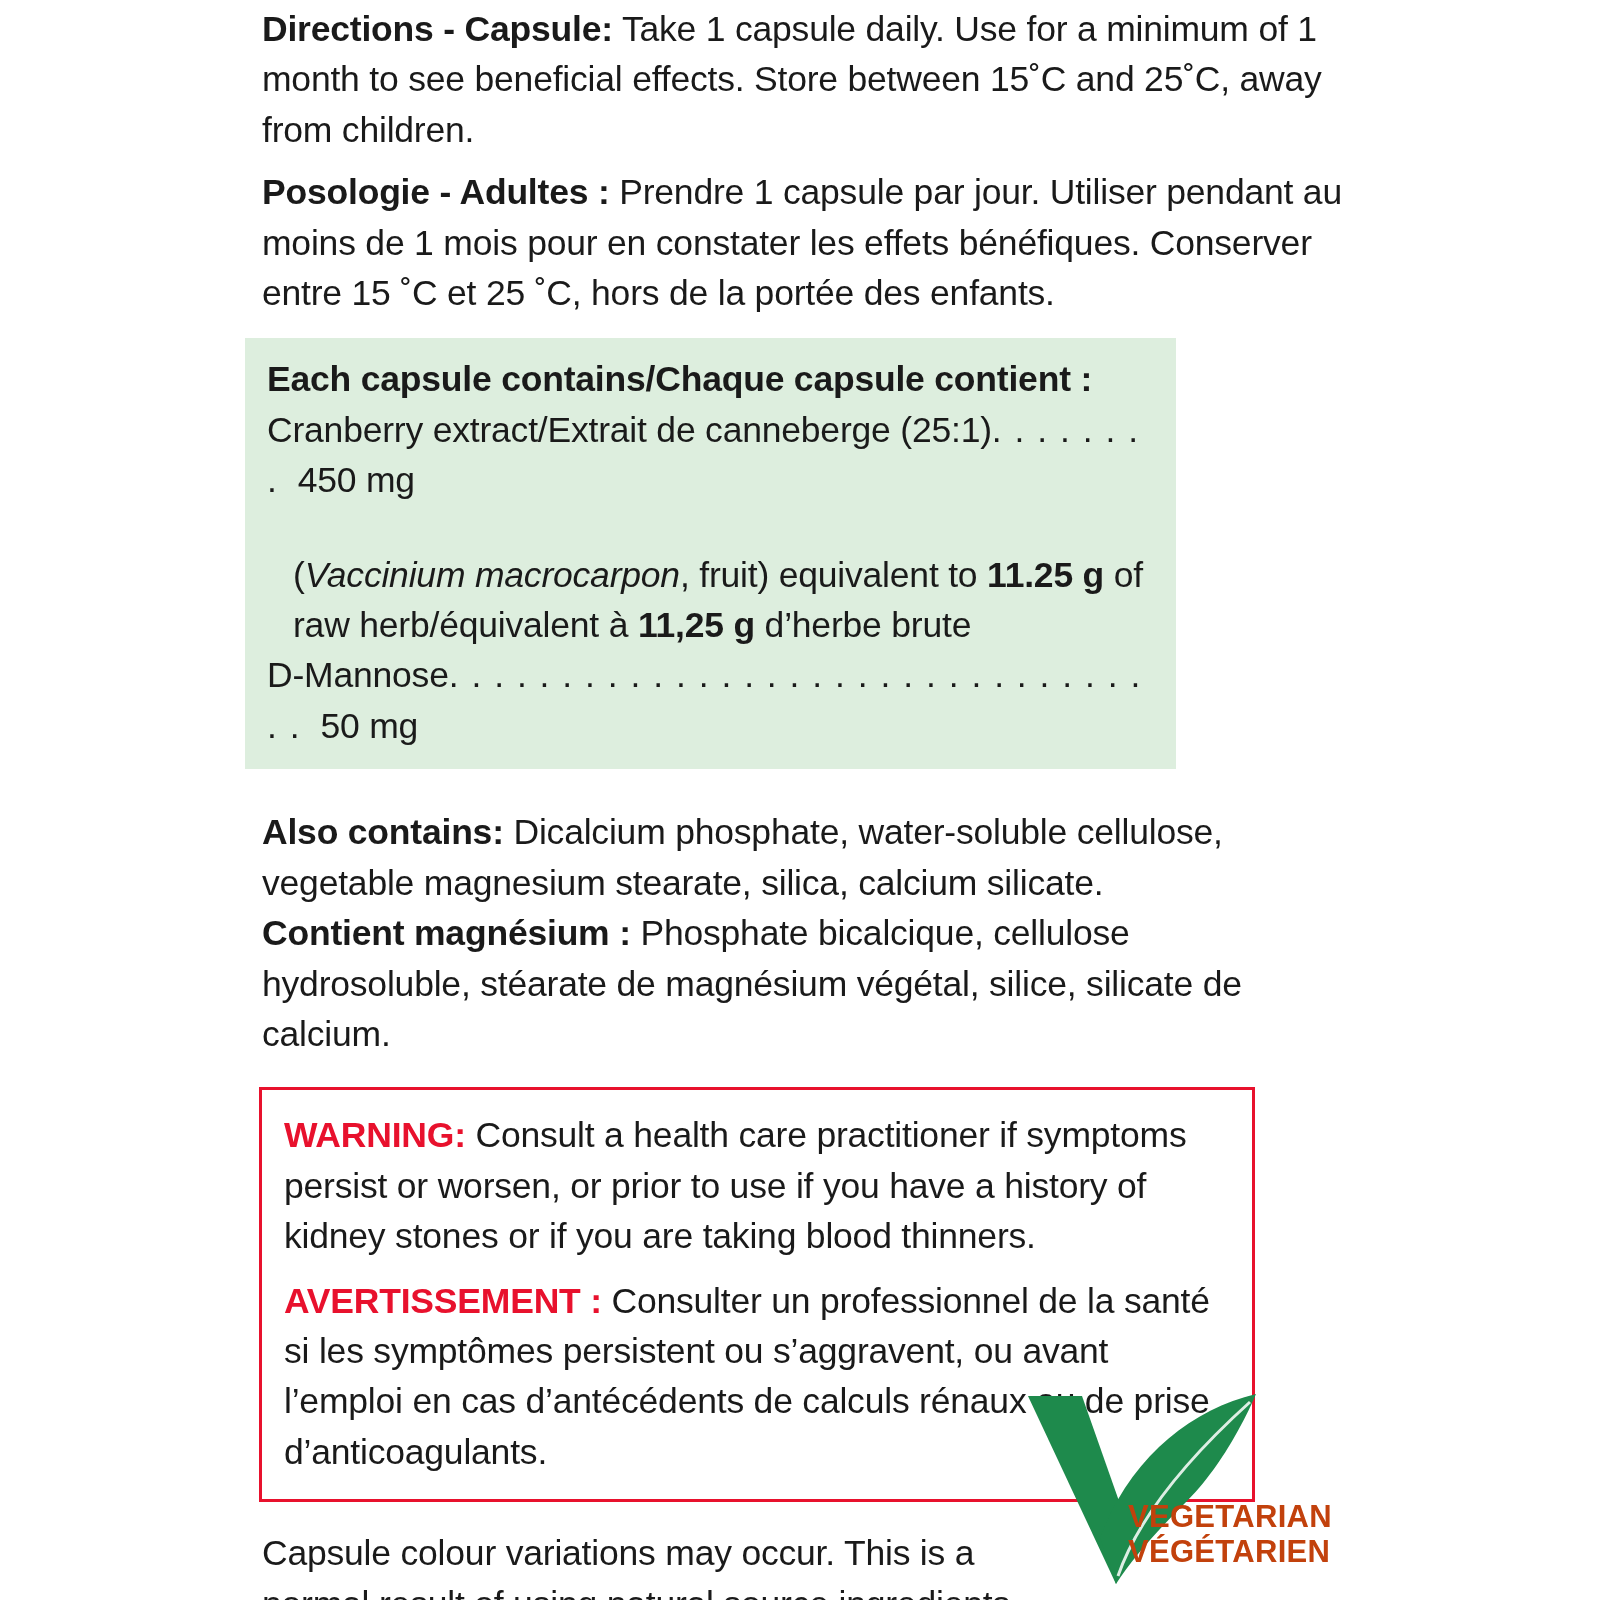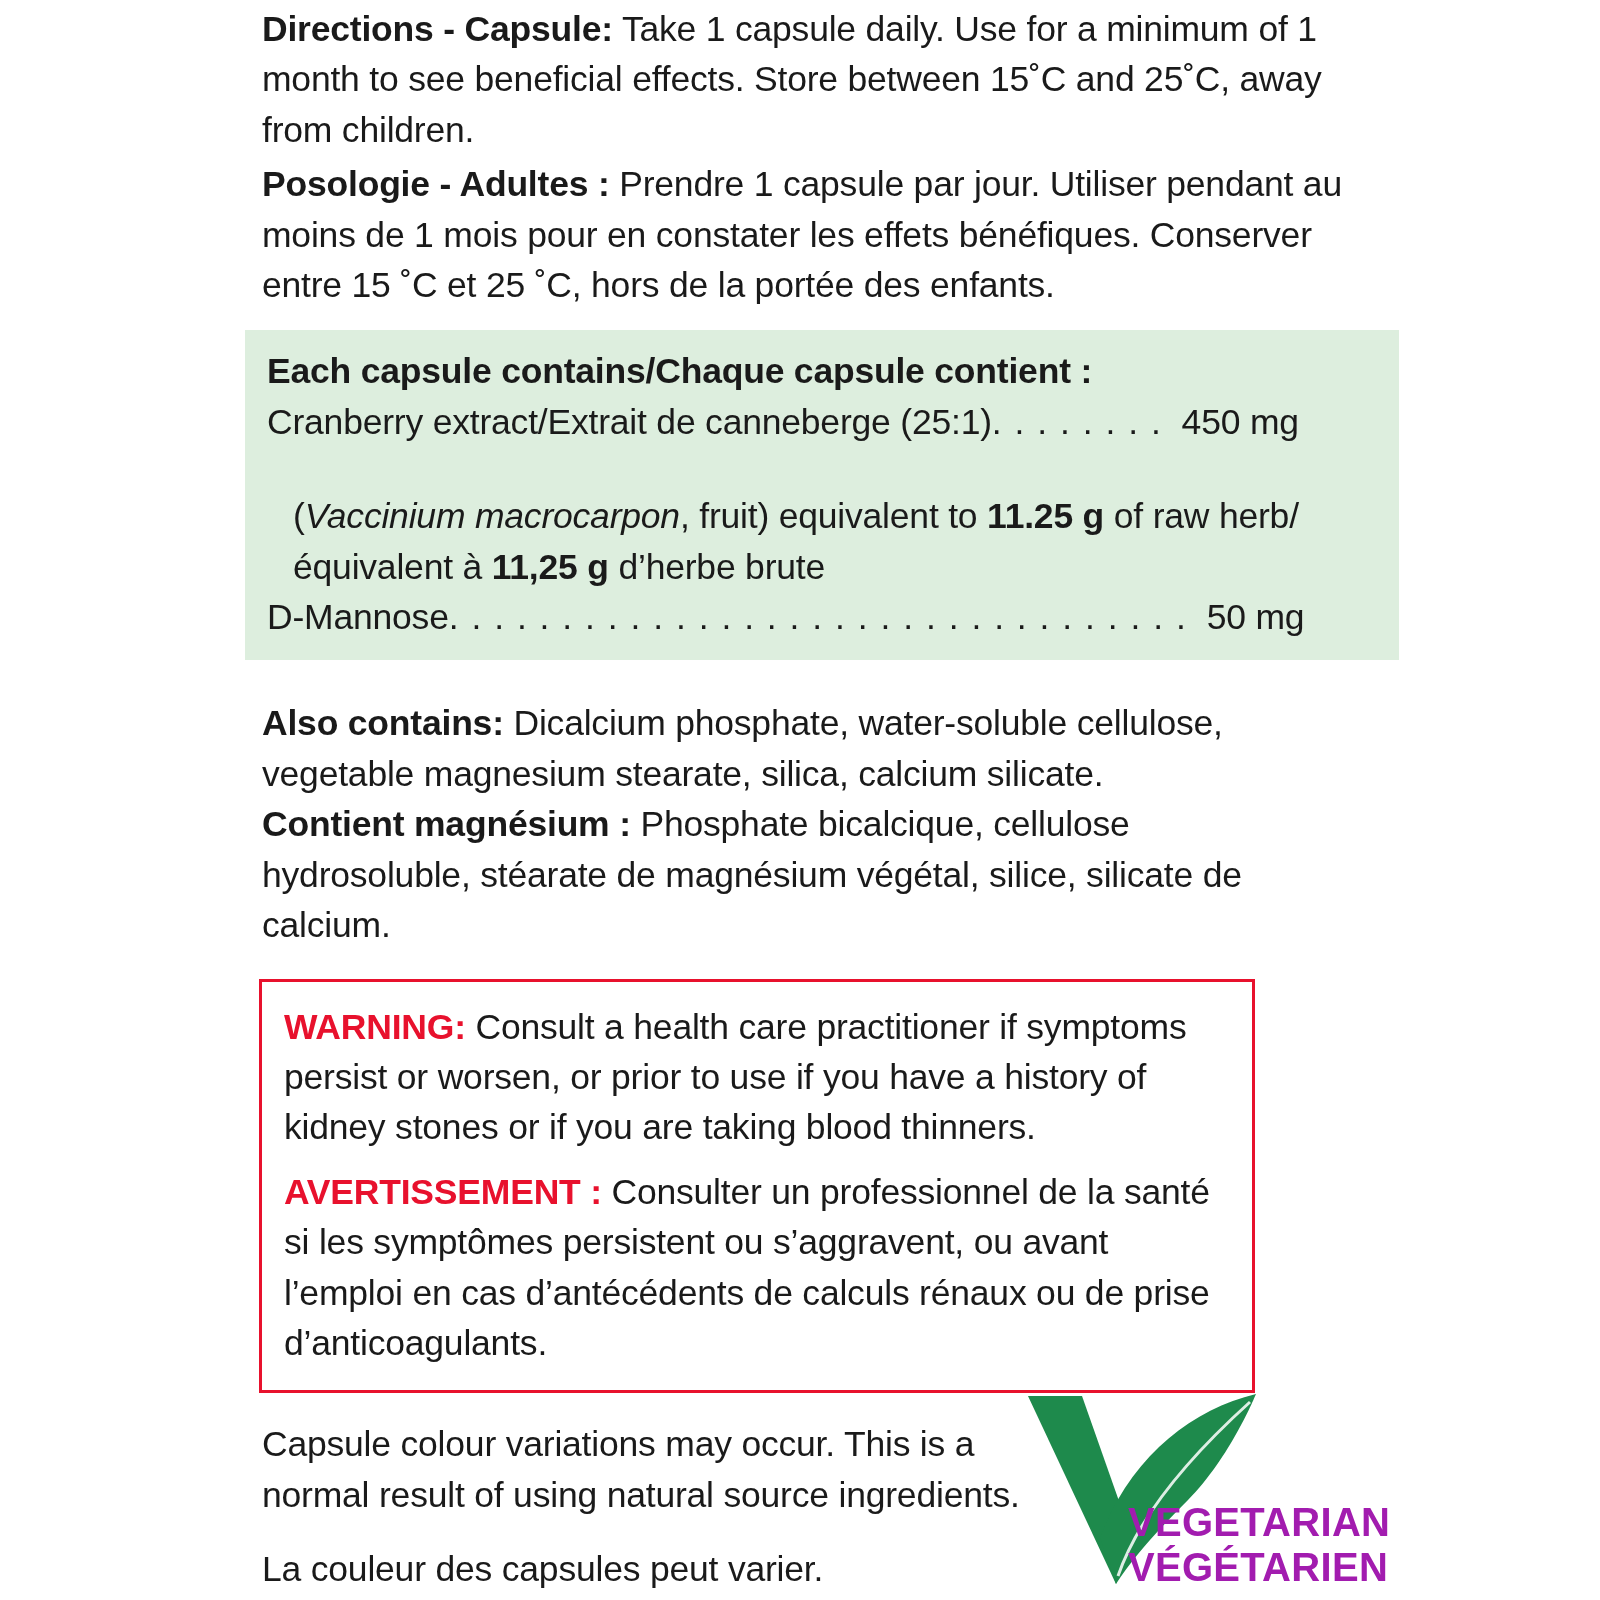--- a/index.html
+++ b/index.html
@@ -27,29 +27,29 @@
     letter-spacing: -0.2px;
     margin: 0;
   }
   .b { font-weight: bold; }
   .i { font-style: italic; }
 
   
   .directions {
     padding-top: 4px;
   }
-  .directions .para + .para { margin-top: 4px; }
+  .directions .para + .para { margin-top: 12px; }
 
   
   .green-panel {
     background: #ddeede;
     margin-top: 20px;
     padding: 16px 22px 18px 22px;
     box-sizing: border-box;
-    width: 1154px;
+    width: 931px;
     margin-left: -17px;
   }
   .green-panel .para { }
   .ing-row {
     display: block;
     position: relative;
   }
   .ing-indent {
     padding-left: 26px;
     display: block;
@@ -92,24 +92,24 @@
     width: 300px;
     height: 210px;
   }
   .veg-logo svg { display: block; }
   .veg-text {
     position: absolute;
     left: 1128px;
     top: 1500px;
     font-family: "Liberation Sans", sans-serif;
     font-weight: bold;
-    font-size: 40px;
+    font-size: 31px;
     line-height: 1.12;
     letter-spacing: 0.3px;
-    color: #a21caf;
+    color: #c2410c;
   }
 </style>
 </head>
 <body>
 
 <div class="label">
 
   <div class="directions">
     <p class="para"><span class="b">Directions - Capsule:</span><span> Take 1 capsule daily. Use for a minimum of 1 month to see beneficial effects. Store between 15˚C and 25˚C, away from children.</span></p>
     <p class="para"><span class="b">Posologie - Adultes :</span><span> Prendre 1 capsule par jour. Utiliser pendant au moins de 1 mois pour en constater les effets bénéfiques. Conserver entre 15 ˚C et 25 ˚C, hors de la portée des enfants.</span></p>

